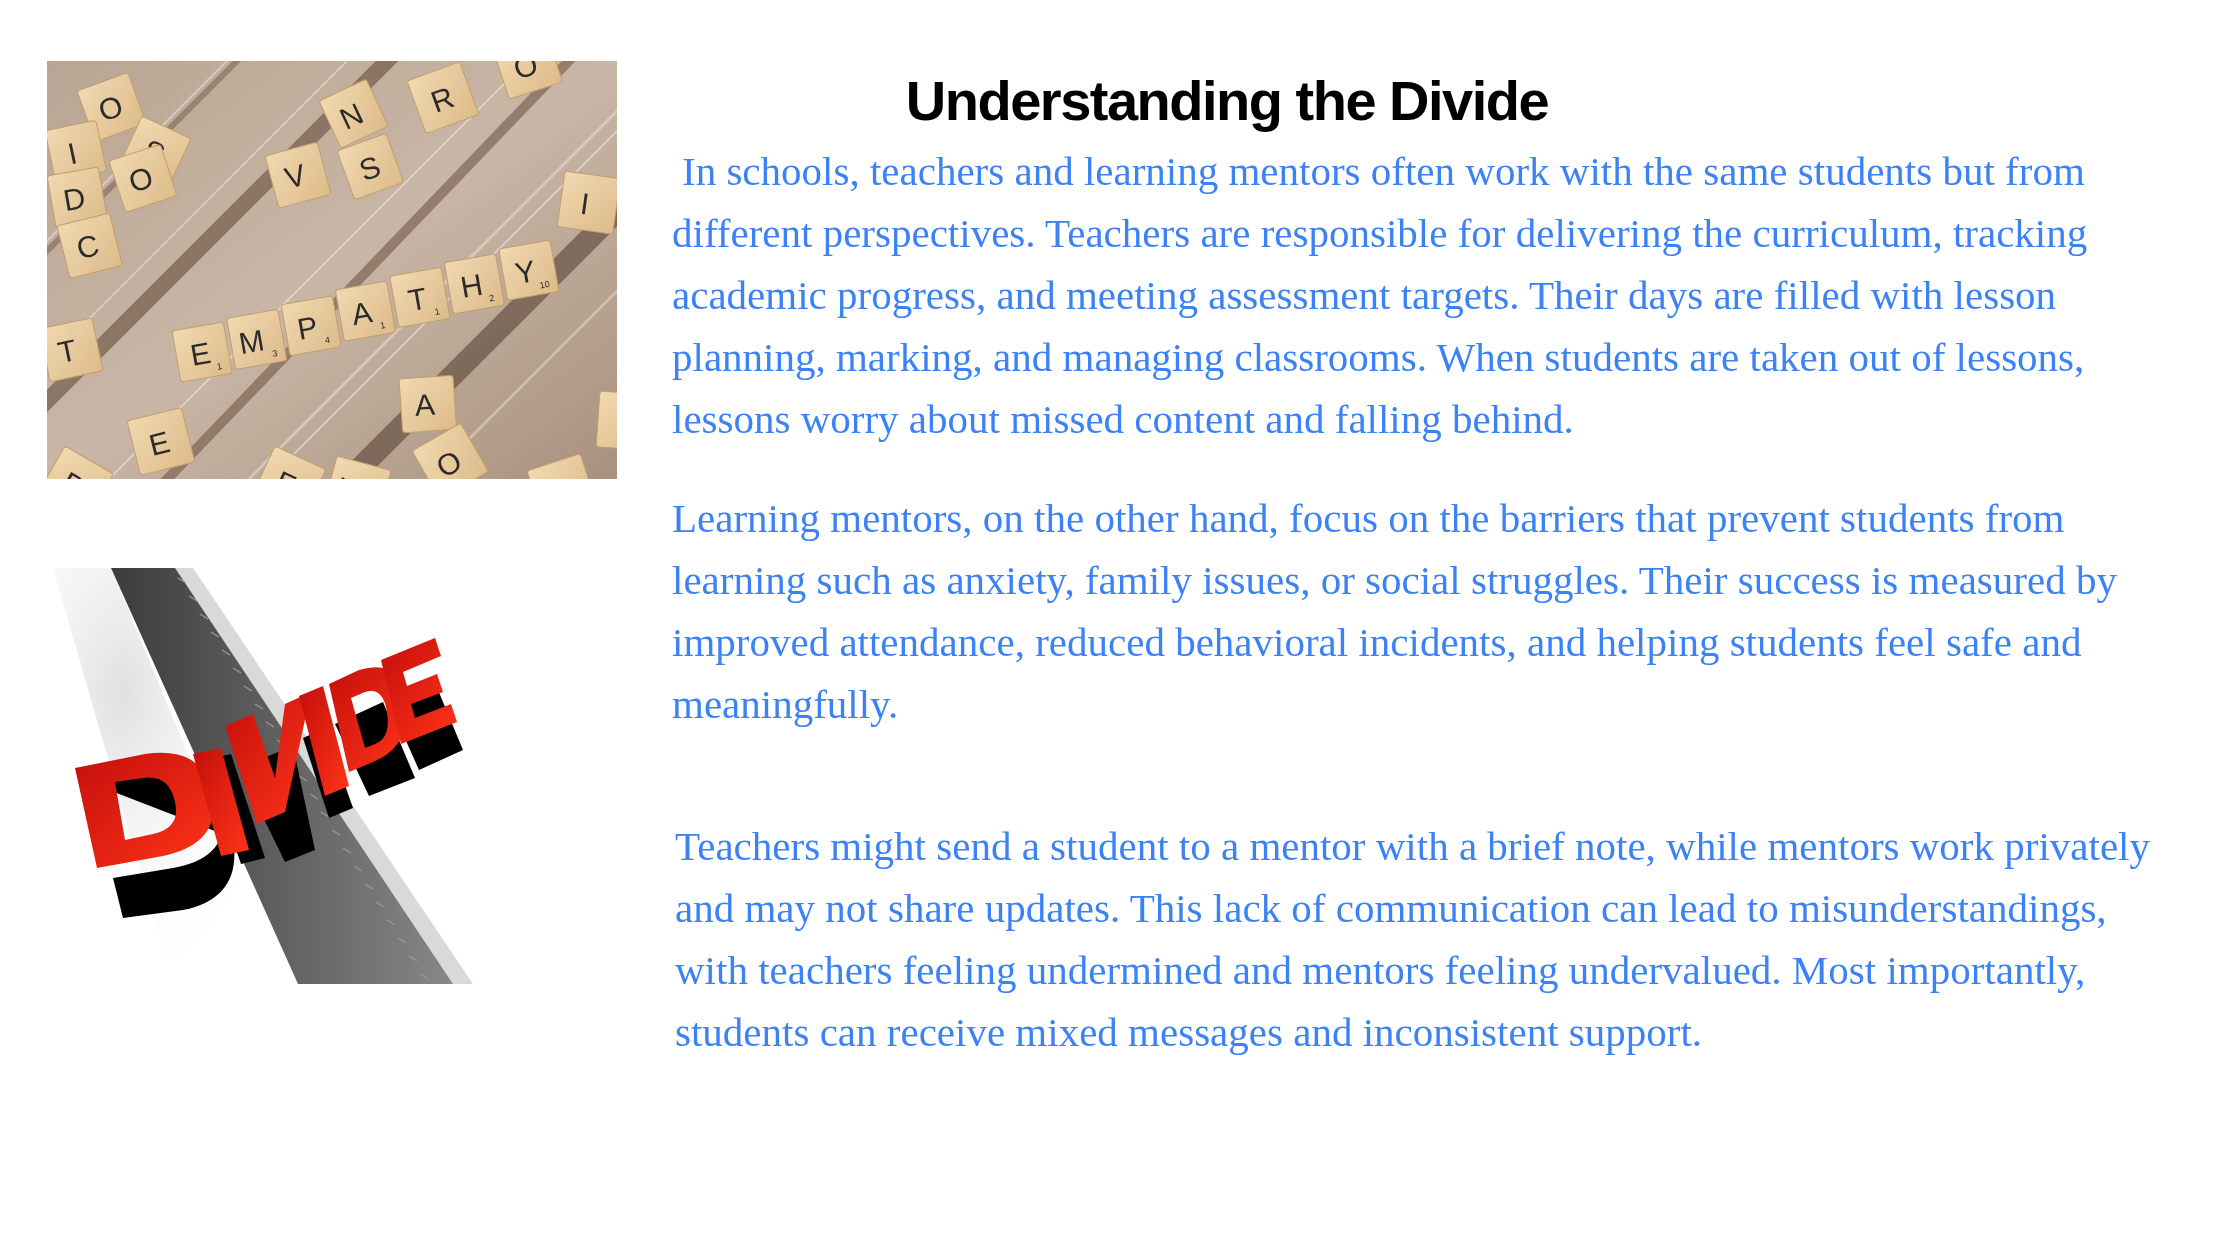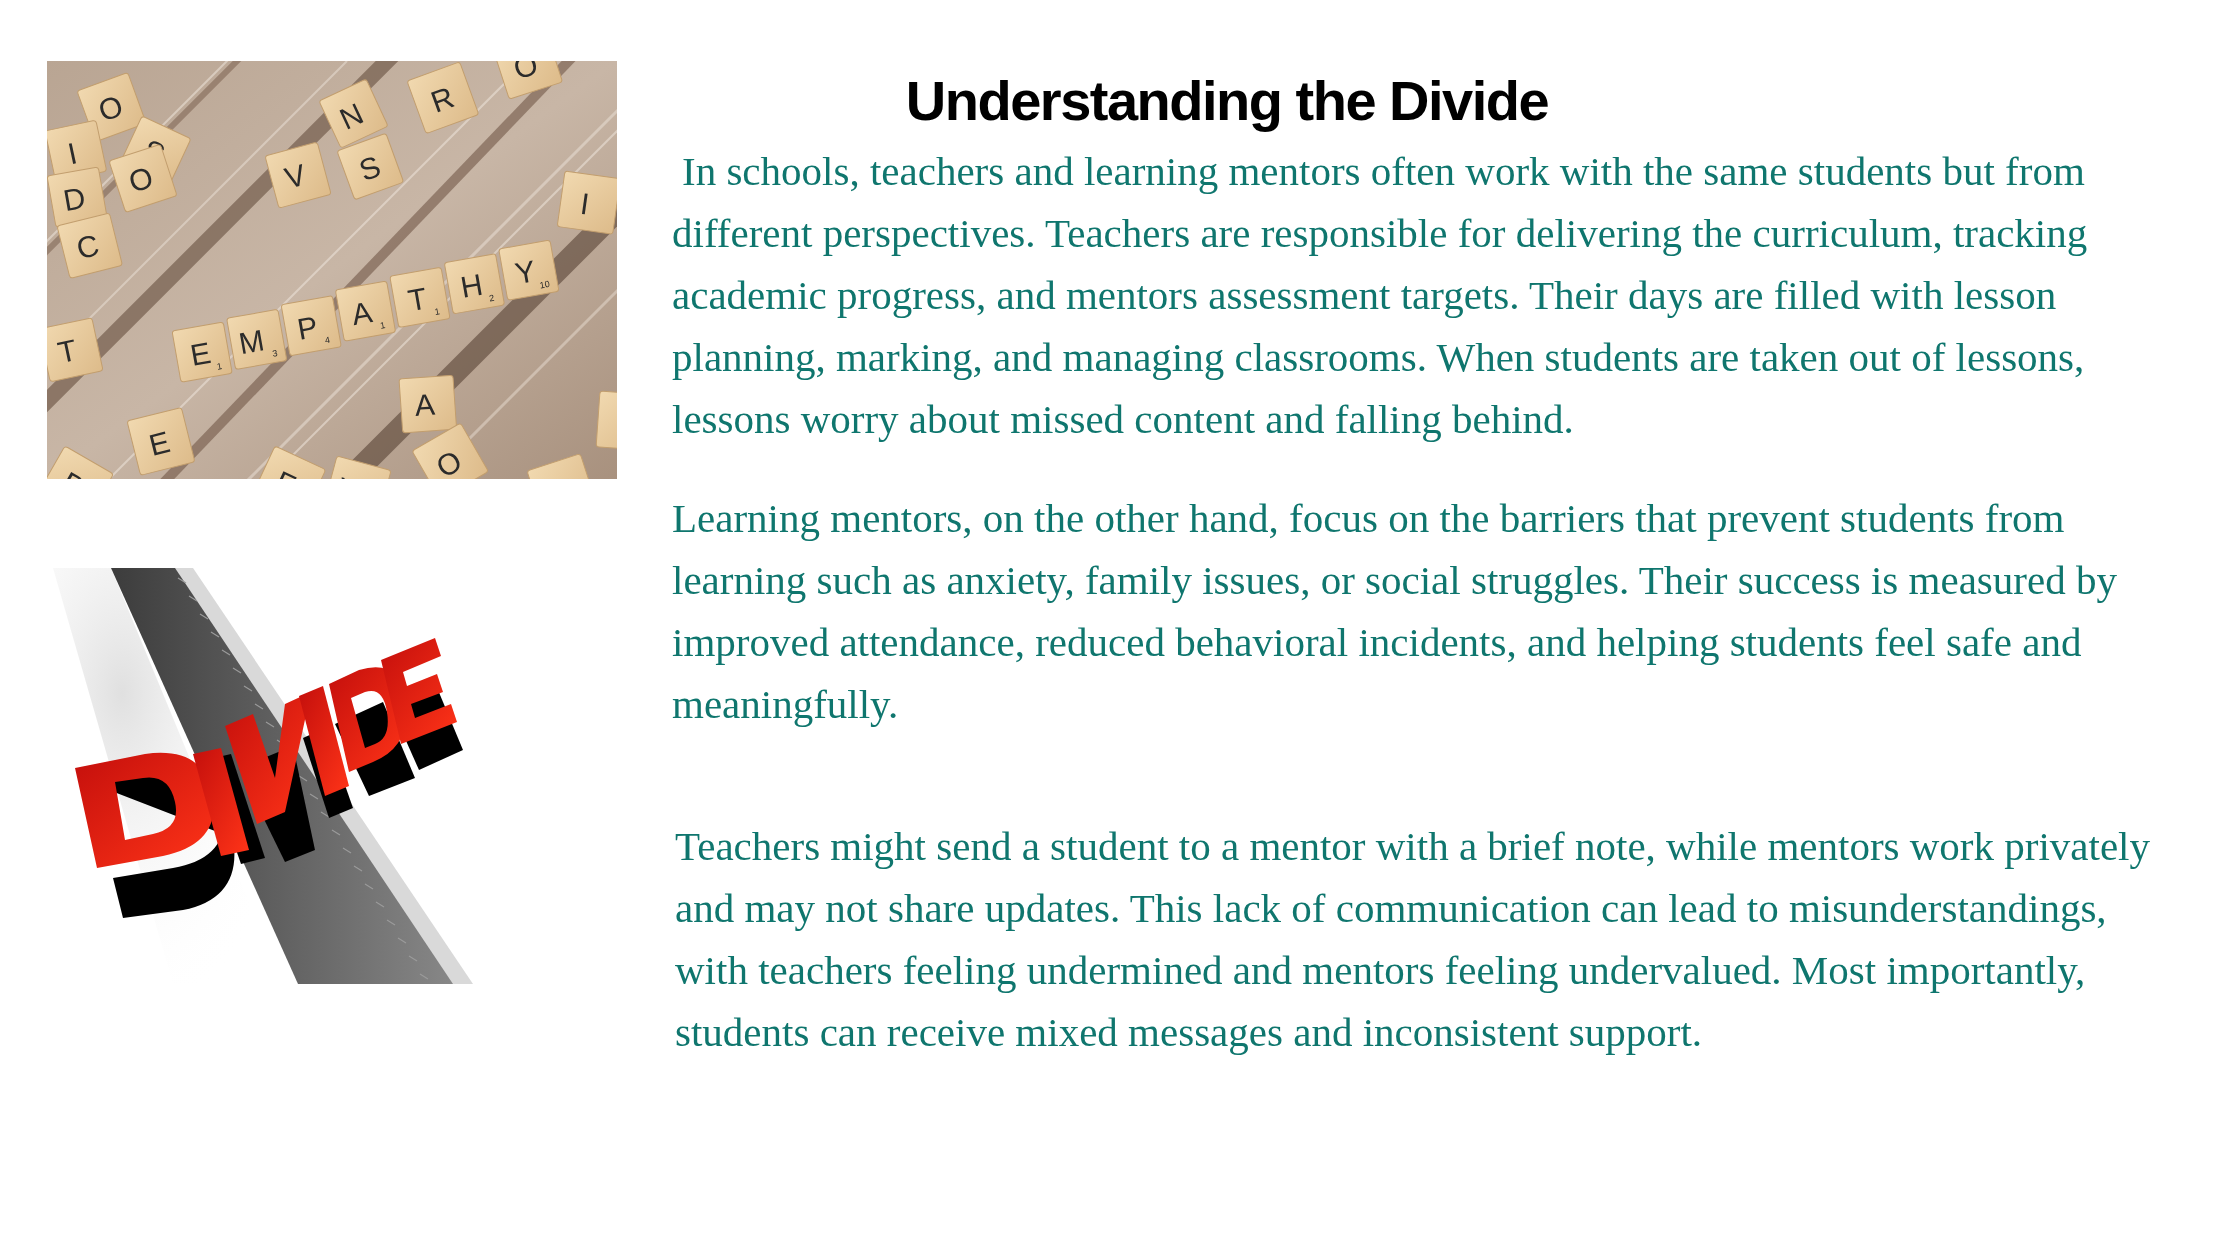--- a/index.html
+++ b/index.html
@@ -45,21 +45,21 @@
     white-space: nowrap;
     color: #000000;
   }
 
   .para {
     position: absolute;
     margin: 0;
     font-size: 41px;
     line-height: 62px;
     white-space: nowrap;
-    color: #0f766e;
+    color: #3b82f6;
   }
   .para .line { display: block; }
   #para-1 { left: 672px; top: 140px; }
   #para-2 { left: 672px; top: 487px; }
   #para-3 { left: 638px; top: 815px; margin-left: 37px; }
   .indent-space { display: inline-block; width: 10px; }
 </style>
 </head>
 <body>
 
@@ -260,21 +260,21 @@
         <polygon points="328,92 382,70 388,88 350,104 354,118 384,106 390,124 358,136 362,150 398,136 404,154 348,176" fill="url(#redg)"></polygon>
       </g>
     </svg>
   </div>
 
   <h1 class="title">Understanding the Divide</h1>
 
   <p class="para" id="para-1">
     <span class="line"><span class="indent-space"></span><span>In schools, teachers and learning mentors often work with the same students but from</span></span>
     <span class="line">different perspectives. Teachers are responsible for delivering the curriculum, tracking</span>
-    <span class="line">academic progress, and mentors assessment targets. Their days are filled with lesson</span>
+    <span class="line">academic progress, and meeting assessment targets. Their days are filled with lesson</span>
     <span class="line">planning, marking, and managing classrooms. When students are taken out of lessons,</span>
     <span class="line">lessons worry about missed content and falling behind.</span>
   </p>
 
   <p class="para" id="para-2">
     <span class="line">Learning mentors, on the other hand, focus on the barriers that prevent students from</span>
     <span class="line">learning such as anxiety, family issues, or social struggles. Their success is measured by</span>
     <span class="line">improved attendance, reduced behavioral incidents, and helping students feel safe and</span>
     <span class="line">meaningfully.</span>
   </p>

